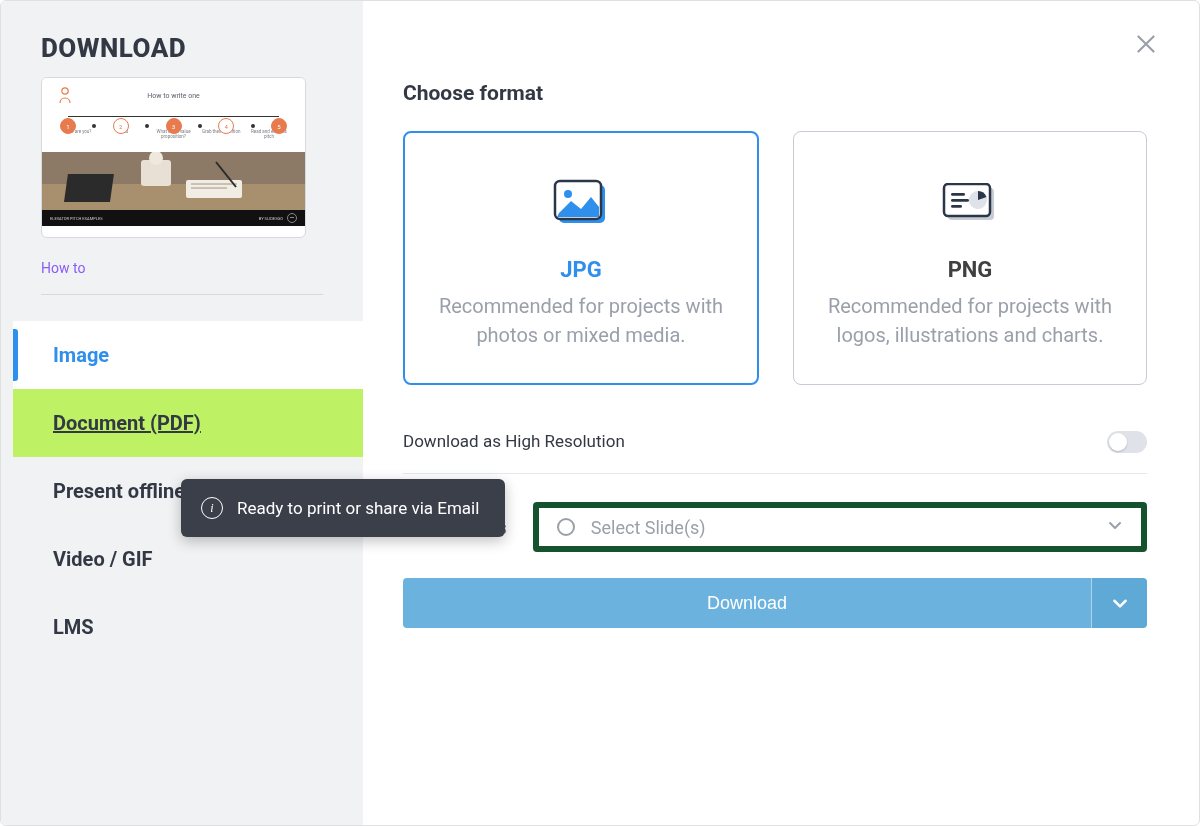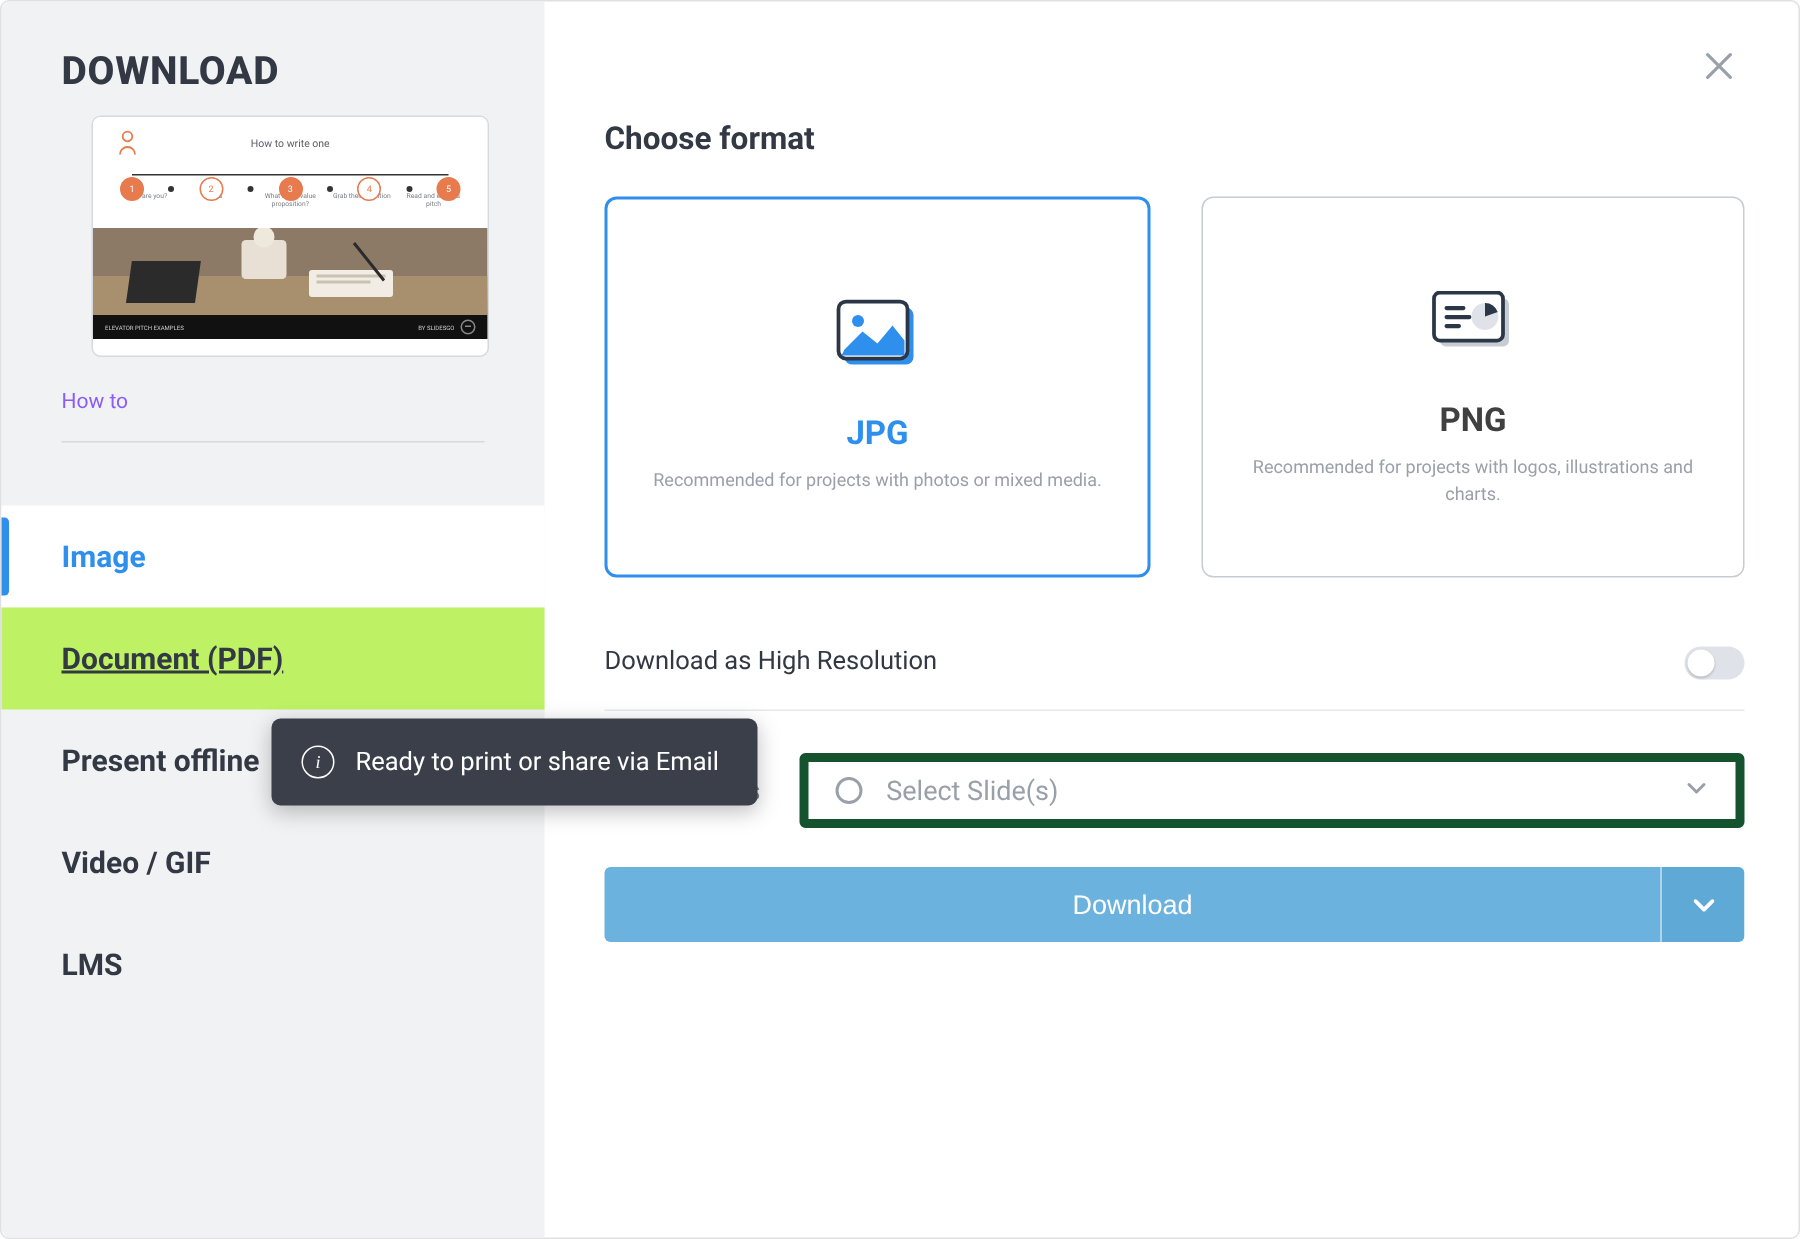--- a/index.html
+++ b/index.html
@@ -3,58 +3,58 @@
 <meta charset="utf-8">
 <style>
   * { box-sizing: border-box; margin: 0; padding: 0; }
   html, body { width: 1200px; height: 826px; font-family: -apple-system, BlinkMacSystemFont, "Segoe UI", Roboto, "Helvetica Neue", Arial, sans-serif; background: #fff; overflow: hidden; }
   .modal { width: 1200px; height: 826px; border: 1px solid #e0e0e0; border-radius: 6px; display: flex; position: relative; background: #fff; }
 
   
   .sidebar { width: 362px; background: #f0f2f4; display: flex; flex-direction: column; border-radius: 6px 0 0 6px; }
   .sidebar-title { font-size: 26px; font-weight: 800; color: #333944; padding: 32px 0 14px 40px; letter-spacing: 0.5px; }
   .thumb-wrap { padding: 0 40px 10px 40px; }
-  .thumb { width: 265px; height: 161px; border: 1px solid #d6d9de; border-radius: 6px; background: #fff; overflow: hidden; position: relative; margin-left: 20px; }
+  .thumb { width: 265px; height: 161px; border: 1px solid #d6d9de; border-radius: 6px; background: #fff; overflow: hidden; position: relative; }
   .thumb-top { height: 74px; background: #fff; position: relative; }
   .thumb-user { position: absolute; left: 16px; top: 8px; }
   .thumb-title { position: absolute; top: 14px; left: 0; right: 0; text-align: center; font-size: 7px; color: #5a5f6b; }
   .thumb-steps { position: absolute; top: 30px; left: 18px; right: 18px; height: 36px; display: flex; align-items: center; justify-content: space-between; }
   .thumb-line { position: absolute; top: 38px; left: 26px; right: 26px; height: 1px; background: #333; }
   .step { width: 16px; height: 16px; border-radius: 50%; border: 1.5px solid #e77b4e; background: #e77b4e; color:#fff; display:flex; align-items:center; justify-content:center; font-size:6px; position:relative; z-index:2;}
   .step.blank { background:#fff; color:#e77b4e; }
   .step-dot { width:4px; height:4px; background:#333; border-radius:50%; position:relative; z-index:2;}
   .thumb-labels { position:absolute; top:52px; left:16px; right:16px; display:flex; justify-content:space-between; }
   .thumb-labels span { font-size:4.5px; color:#7a7e87; text-align:center; width:40px; line-height:1.1;}
   .thumb-bottom { height: 74px; background: linear-gradient(180deg,#c9b9a5 0%, #b8a58e 50%, #1a1a1a 80%); position: relative; }
   .thumb-bottom-bar { position:absolute; bottom:0; left:0; right:0; height:16px; background:#111; display:flex; align-items:center; justify-content:space-between; padding:0 8px;}
   .thumb-bottom-bar span{ font-size:4px; color:#ccc; }
   .thumb-arrow { width:10px; height:10px; border:1px solid #888; border-radius:50%; position:relative;}
   .thumb-arrow::after{content:"";position:absolute;top:3px;left:2px;width:4px;height:1px;background:#888;}
   .thumb-caption { font-size: 14px; color: #8b5cf6; padding: 12px 40px 18px 40px; }
   .thumb-divider { height:1px; background:#d6d9de; margin: 0 40px; }
 
-  .nav { margin-top: 42px; display:flex; flex-direction:column; position:relative; }
+  .nav { margin-top: 26px; display:flex; flex-direction:column; position:relative;padding-left:12px; }
   .nav-item { padding: 22px 40px; font-size: 20px; font-weight: 700; color: #333944; cursor: pointer; position:relative; }
   .nav-item.active { background: #fff; color: #2f8fed; }
   .nav-item.active::before { content:""; position:absolute; left:0; top:8px; bottom:8px; width:5px; background:#2f8fed; border-radius:0 3px 3px 0; }
   .nav-item.hover { background: #bef264; text-decoration: underline; }
 
   
-  .main { flex: 1; padding: 24px 36px 0 40px; position: relative; }
+  .main { flex: 1; padding: 24px 52px 0 40px; position: relative; }
   .close-btn { position: absolute; top: 30px; right: 40px; cursor: pointer; color: #9aa0aa; }
   .close-btn svg { width: 26px; height: 26px; }
   .section-title { font-size: 21px; font-weight: 700; color: #333944; margin: 56px 0 26px 0; }
 
   .cards { display: flex; gap: 34px; }
   .card { flex:1; border: 1px solid #c6cbd4; border-radius: 8px; padding: 40px 28px 28px 28px; text-align:center; cursor:pointer; min-height: 254px; display:flex; flex-direction:column; align-items:center;justify-content:center; }
   .card.selected { border: 2px solid #2f8fed; }
   .card-icon { width: 56px; height: 48px; margin-bottom: 30px; display:flex; align-items:center; justify-content:center;}
   .card-label { font-size: 22px; font-weight: 700; color: #404040; margin-bottom: 10px; }
   .card.selected .card-label { color: #2f8fed; }
-  .card-desc { font-size: 12px; color: #9aa0aa; line-height: 1.45; max-width: 300px; }
+  .card-desc { font-size: 20px; color: #9aa0aa; line-height: 1.45; max-width: 300px; }
 
   .option-row { display:flex; justify-content:space-between; margin-top: 46px; }
   .opt-label { font-size: 17px; color: #333944; }
   .toggle { width: 40px; height: 22px; background: #dfe3e9; border-radius: 11px; position: relative; cursor:pointer; }
   .toggle-knob { width: 18px; height: 18px; background: #fff; border-radius: 50%; position:absolute; top:2px; left:2px; box-shadow: 0 1px 2px rgba(0,0,0,0.2); }
 
   .divider { height:1px; background:#e5e8ec; margin-top: 20px; }
 
   .slides-row { display:flex; align-items:center; gap: 26px; margin-top: 28px; }
   .radio-opt { display:flex; align-items:center; gap:10px; font-size:18px; font-weight:700; color:#7d8491; }

